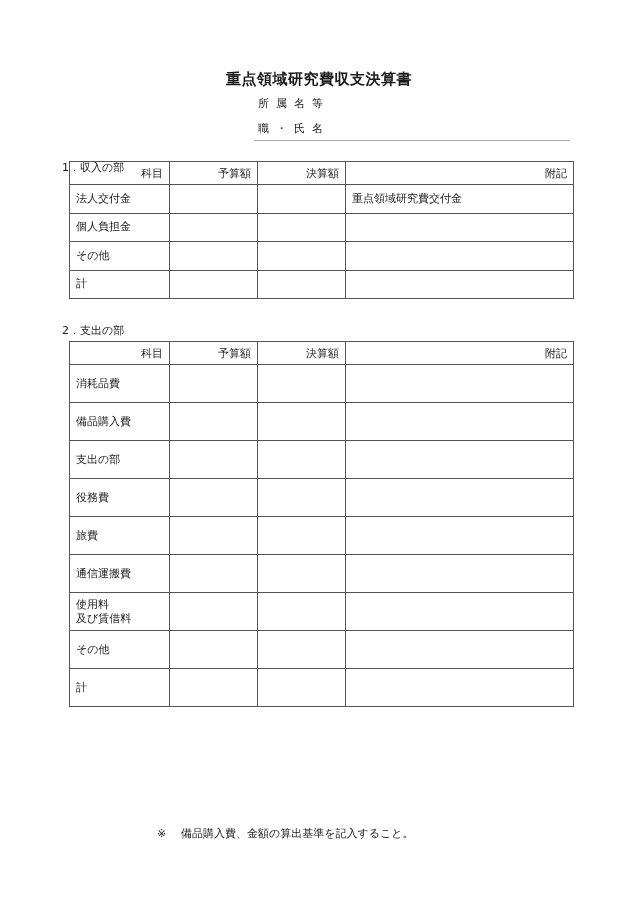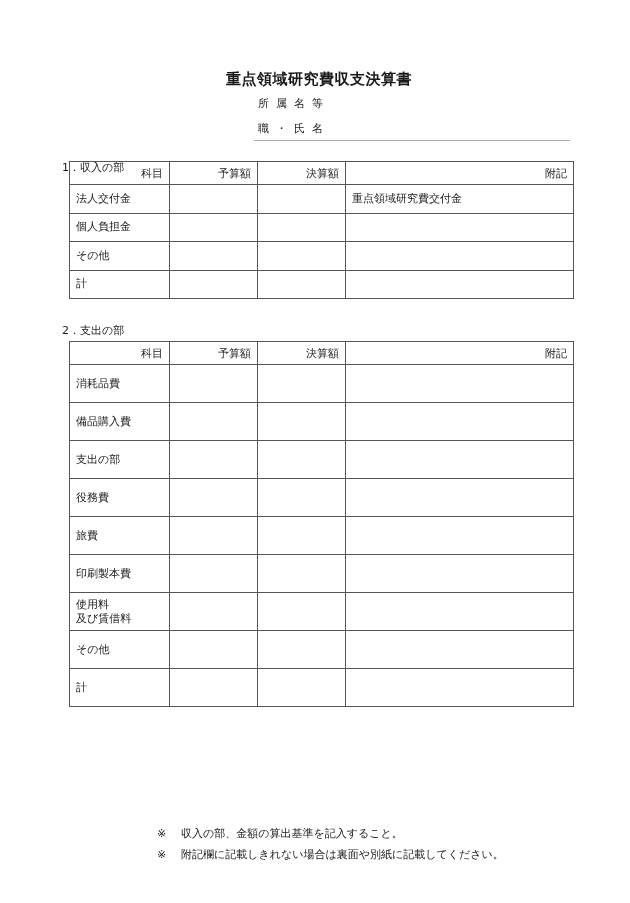--- a/index.html
+++ b/index.html
@@ -184,21 +184,21 @@
       <td></td>
       <td></td>
     </tr>
     <tr>
       <td>旅費</td>
       <td></td>
       <td></td>
       <td></td>
     </tr>
     <tr>
-      <td>印刷製本費</td>
+      <td>通信運搬費</td>
       <td></td>
       <td></td>
       <td></td>
     </tr>
     <tr>
       <td class="multiline">使用料
 及び賃借料</td>
       <td></td>
       <td></td>
       <td></td>
@@ -213,18 +213,15 @@
       <td>計</td>
       <td></td>
       <td></td>
       <td></td>
     </tr>
   </tbody>
 </table>
 
 <div class="notes">
   <div>
-    <span class="note-mark">※</span><span>収入の部、金額の算出基準を記入すること。</span>
-  </div>
-  <div>
-    <span class="note-mark">※</span><span>附記欄に記載しきれない場合は裏面や別紙に記載してください。</span>
+    <span class="note-mark">※</span><span>備品購入費、金額の算出基準を記入すること。</span>
   </div>
 </div>
 
 </body></html>

